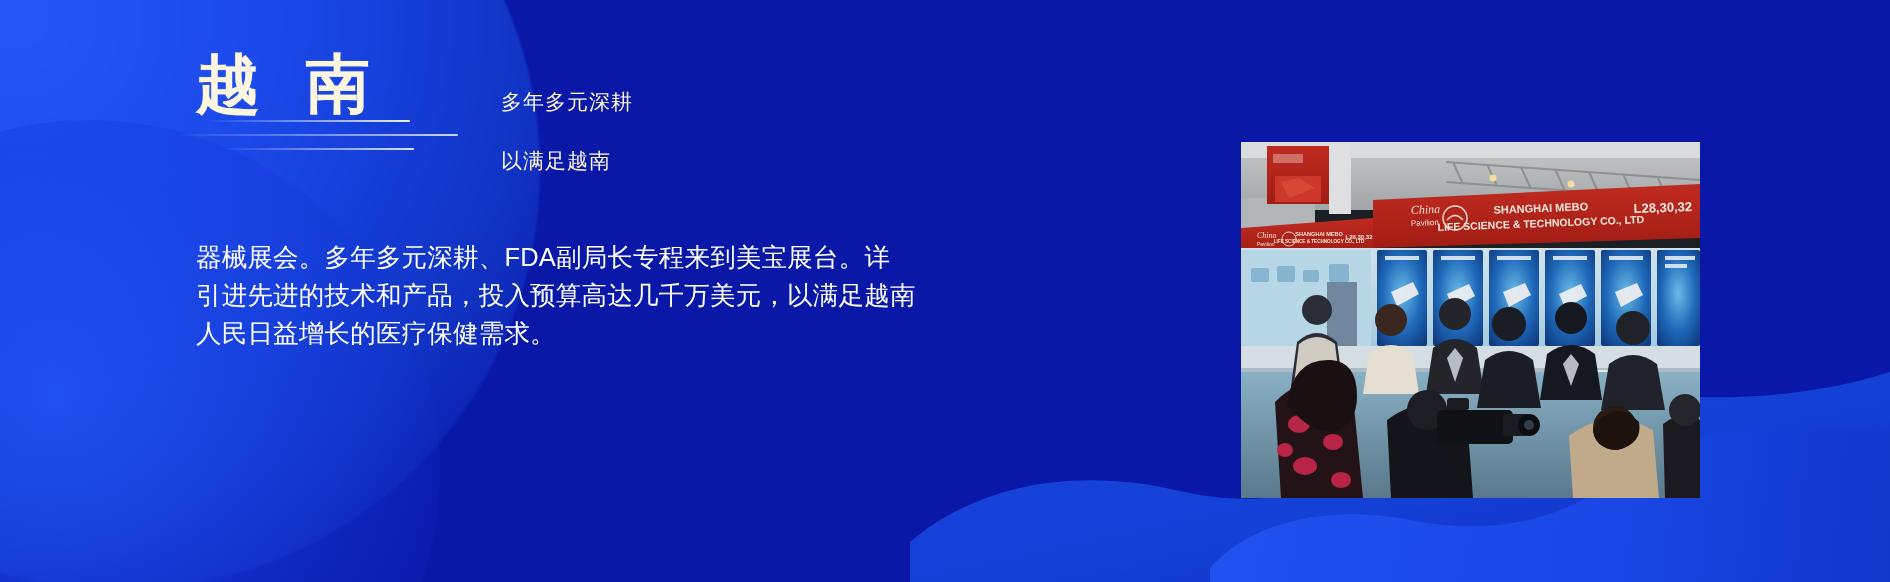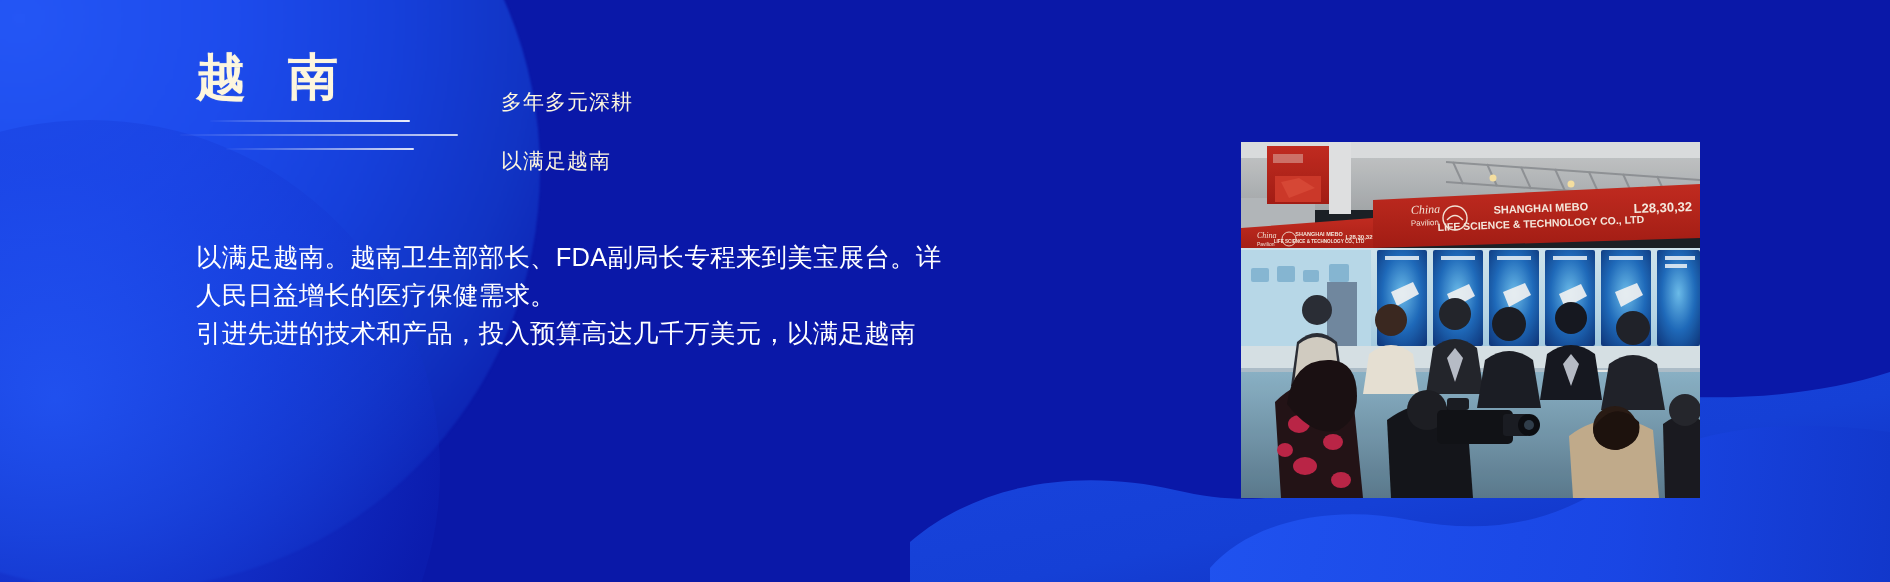--- a/index.html
+++ b/index.html
@@ -76,21 +76,21 @@
     left: 196px;
     top: 44px;
     width: 900px;
     height: 110px;
   }
 
   .title-cn {
     position: absolute;
     left: 0;
     top: 8px;
-    font-size: 50px;
+    font-size: 64px;
     font-weight: bold;
     letter-spacing: 14px;
     color: #fdf6de;
     line-height: 1;
     white-space: nowrap;
     text-shadow: 0 0 1px rgba(255,248,224,0.6);
   }
 
   .title-rules {
     position: absolute;
@@ -210,23 +210,23 @@
     </div>
 
     <div class="subtitle">
       <div>多年多元深耕</div>
       <div>以满足越南</div>
     </div>
   </div>
 
   <div class="body-block">
     <div class="body-text">
-      <span class="ln">以满足越南。越南卫生部部长、FDA副局长专程来到美宝展台。详</span>
+      <span class="ln">器械展会。多年多元深耕、FDA副局长专程来到美宝展台。详</span>
+      <span class="ln">引进先进的技术和产品，投入预算高达几千万美元，以满足越南</span>
       <span class="ln">人民日益增长的医疗保健需求。</span>
-      <span class="ln">引进先进的技术和产品，投入预算高达几千万美元，以满足越南</span>
     </div>
   </div>
 
   <div class="photo">
     <svg width="459" height="356" viewBox="0 0 459 356" xmlns="http://www.w3.org/2000/svg">
       <defs>
         <linearGradient id="ceil" x1="0" y1="0" x2="0" y2="1">
           <stop offset="0%" stop-color="#cfd2d4"></stop>
           <stop offset="100%" stop-color="#a9aeb2"></stop>
         </linearGradient>

